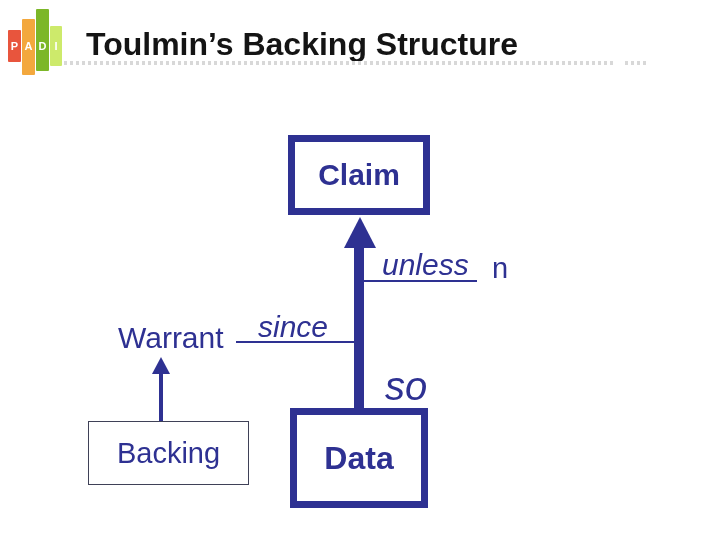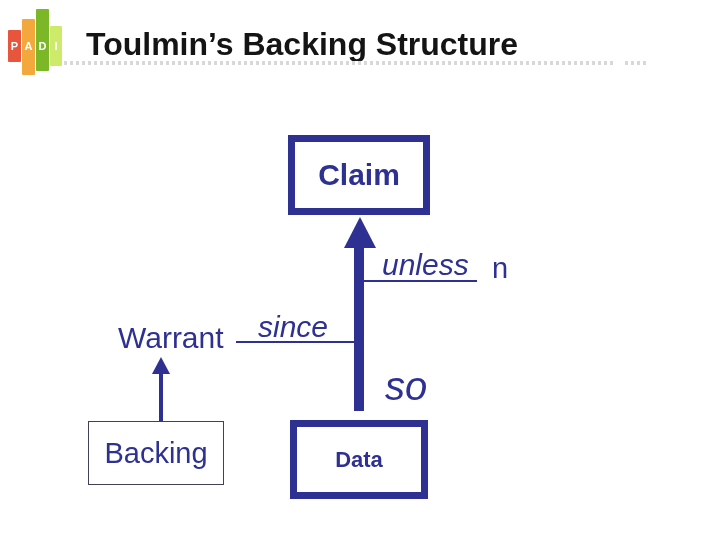--- a/index.html
+++ b/index.html
@@ -35,23 +35,23 @@
     background:repeating-linear-gradient(to right, var(--dotted) 0px, var(--dotted) 3px, #ffffff 3px, #ffffff 6px);
   }
 
   
   .dbox{
     display:flex;align-items:center;justify-content:center;
     background:#ffffff;color:var(--accent);
   }
   .box-thick{border:7px solid var(--accent);font-weight:bold;}
   .claim-box{left:288px;top:135px;width:142px;height:80px;font-size:30px;}
-  .data-box{left:290px;top:420px;width:138px;height:79px;font-size:22px;}
+  .data-box{left:290px;top:408px;width:138px;height:100px;font-size:32px;}
   .backing-box{
-    left:88px;top:421px;width:136px;height:64px;
+    left:88px;top:421px;width:161px;height:64px;
     border:1px solid var(--backing-border);font-size:29px;font-weight:normal;
   }
 
   
   .lbl{color:var(--accent);white-space:nowrap;}
   .warrant-label{left:94px;top:321px;font-size:30px;margin-left:24px;}
   .italic{font-style:italic;}
   .since-label{left:258px;top:310px;font-size:30px;}
   .unless-label{left:382px;top:248px;font-size:30px;text-align:center;}
   .so-label{left:385px;top:364px;font-size:40px;}

